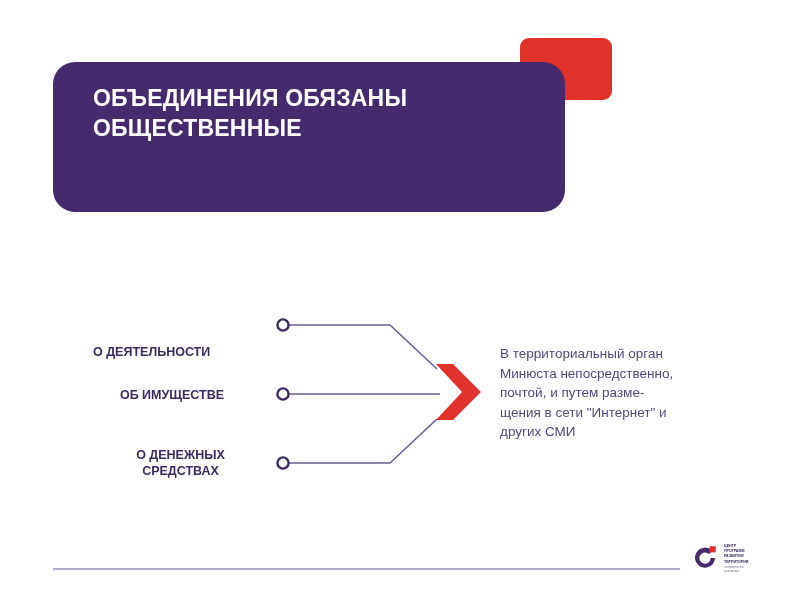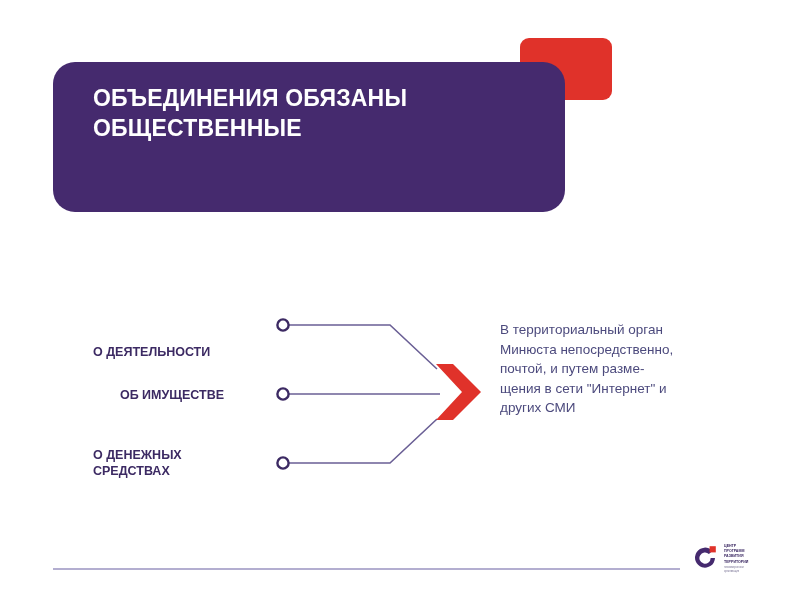--- a/index.html
+++ b/index.html
@@ -84,28 +84,28 @@
   #label-property {
     left: 93px;
     top: 387px;
     width: 158px;
     text-align: center;
   }
   #label-funds {
     left: 93px;
     top: 447px;
     width: 175px;
-    text-align: left;
+    text-align: center;
   }
 
   
   #right-note {
     position: absolute;
     left: 500px;
-    top: 320px;
+    top: 344px;
     width: 250px;
     color: #4c4a7d;
     font-size: 13.5px;
     line-height: 19.5px;
     z-index: 3;
     white-space: pre-line;
   }
 
   
   #footer-divider {

